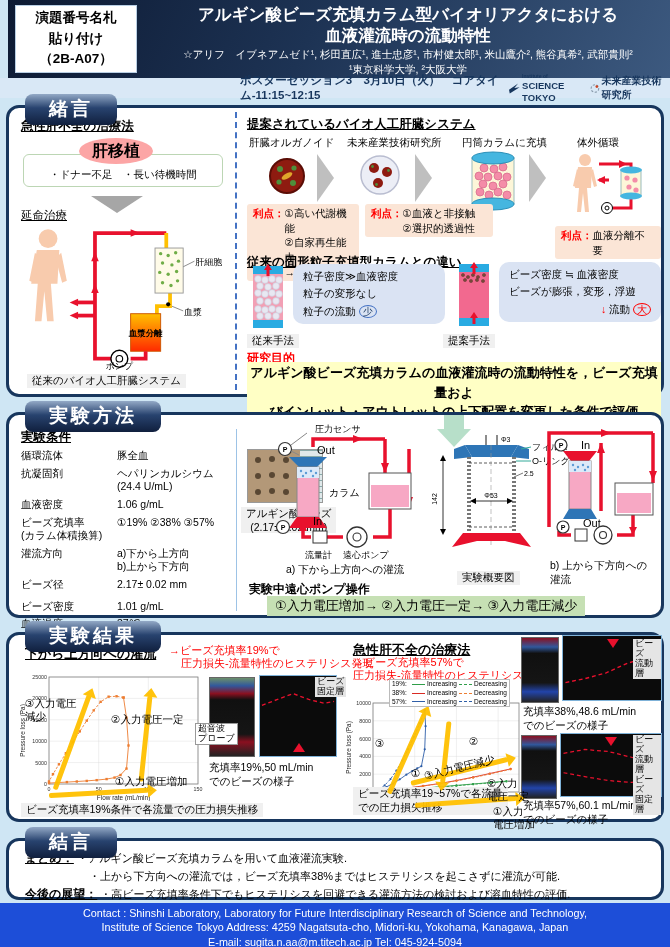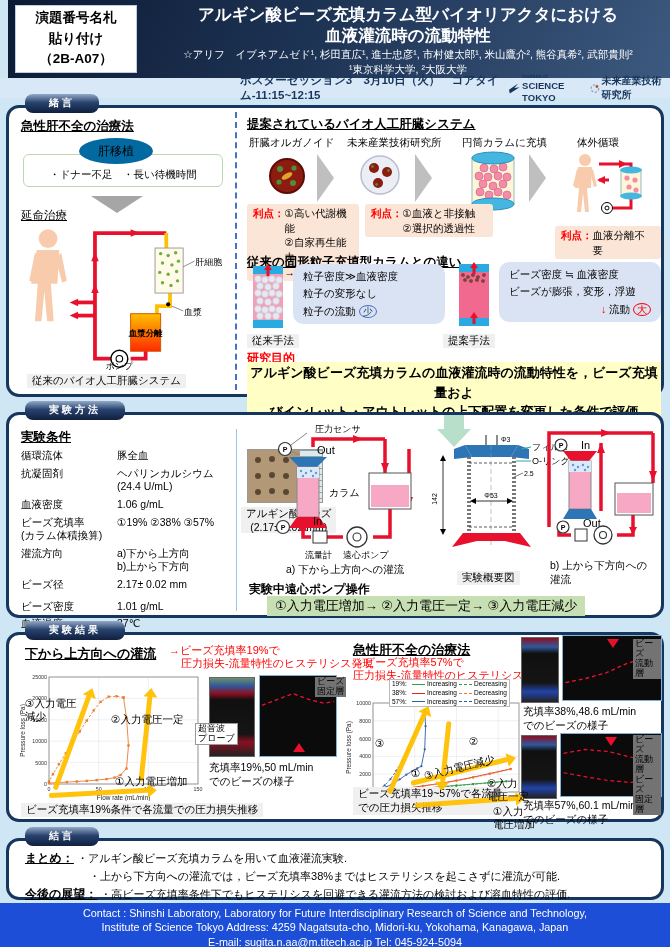--- a/index.html
+++ b/index.html
@@ -24,32 +24,32 @@
   .st-logo { display:flex; align-items:center; margin-left:10px; gap:2px; }
   .st-name { font-size:9.5px; letter-spacing:0; }
   .st-sub { font-size:5px; display:block; line-height:1; }
   .fl-logo { display:flex; align-items:center; margin-left:8px; gap:2px; font-size:10px; }
 
   
   .panel { position:absolute; left:6px; width:658px; background:#fff;
     border:3px solid #17365d; border-radius:13px; }
   .tab { position:absolute; top:-14px; left:16px; z-index:5;
     background:linear-gradient(180deg,#93a9c6 0%,#28436f 45%,#101f3d 100%);
-    color:#fff; font-weight:bold; font-size:10px; letter-spacing:3px;
+    color:#fff; font-weight:bold; font-size:19px; letter-spacing:3px;
     padding:2px 24px 3px; border-radius:8px; }
   .h3 { font-weight:bold; text-decoration:underline; font-size:12.5px; color:#000; }
   .red { color:#ff0000; }
   .pre { white-space:pre-line; }
   .cap { background:#f0f0f0; font-size:10.5px; padding:0 5px; display:inline-block; }
 
   
   .intro-left { position:absolute; left:10px; top:4px; width:218px; height:278px;
     border-right:2px dashed #4472c4; padding-right:6px; }
-  .oval { position:absolute; left:60px; top:26px; width:74px; height:26px; background:#0369a1;
-    border-radius:50%; font-weight:normal; font-size:12px; display:flex; align-items:center;
+  .oval { position:absolute; left:60px; top:26px; width:74px; height:26px; background:#fca5a5;
+    border-radius:50%; font-weight:bold; font-size:16px; display:flex; align-items:center;
     justify-content:center; z-index:2; }
   .issues { position:absolute; left:4px; top:42px; width:200px; border:1.5px solid #bcd6b4;
     border-radius:6px; padding:13px 4px 4px; font-size:10.5px; text-align:center; background:#fff; }
   .tri-down { position:absolute; left:72px; top:84px; width:0; height:0;
     border-left:26px solid transparent; border-right:26px solid transparent; border-top:17px solid #a6a6a6; }
   .merit { background:#fbe5d6; border-radius:3px; padding:2px 6px; font-size:10.5px; line-height:1.4;
     display:flex; position:absolute; }
   .merit b { color:#ff0000; font-weight:bold; flex:none; }
   .chev { width:0; height:0; border-top:24px solid transparent; border-bottom:24px solid transparent;
     border-left:17px solid #bfbfbf; position:absolute; }
@@ -76,21 +76,21 @@
   
   .chartbox { position:absolute; }
   .chartbox svg { position:absolute; left:0; top:0; width:100%; height:100%; }
   .yar { position:absolute; height:5px; background:#ffc000; border-radius:2px;
     transform-origin:left center; opacity:.95; z-index:3; }
   .yar::after { content:""; position:absolute; right:-8px; top:-4.5px;
     border-left:9px solid #ffc000; border-top:7px solid transparent; border-bottom:7px solid transparent; }
   .annot { position:absolute; font-size:10.5px; color:#000; line-height:1.2; z-index:4; }
   .rig { position:absolute; border:1px solid #666; overflow:hidden; }
   .us { position:absolute; background:#0b0b0b; border:1px solid #7fb2d8; overflow:hidden; }
-  .us-label { position:absolute; background:#737373; font-size:9px; line-height:1.1;
+  .us-label { position:absolute; background:#e5e5e5; font-size:9px; line-height:1.1;
     padding:0 2px; white-space:pre-line; z-index:3; }
   .us-arrow-d { position:absolute; width:0; height:0; border-left:6px solid transparent;
     border-right:6px solid transparent; border-top:9px solid #e8112d; }
   .us-arrow-u { position:absolute; width:0; height:0; border-left:6px solid transparent;
     border-right:6px solid transparent; border-bottom:9px solid #e8112d; }
   .ph-cap { position:absolute; font-size:10.5px; line-height:1.3; white-space:pre-line; }
   #chart2-legend { position:absolute; left:44px; top:0px; background:#fff; border:1px solid #bbb;
     padding:0 2px; z-index:4; }
   .lg-row { display:flex; align-items:center; gap:2px; font-size:6.5px; line-height:1.35; }
   .lg-swatch { width:13px; height:0; display:inline-block; }

